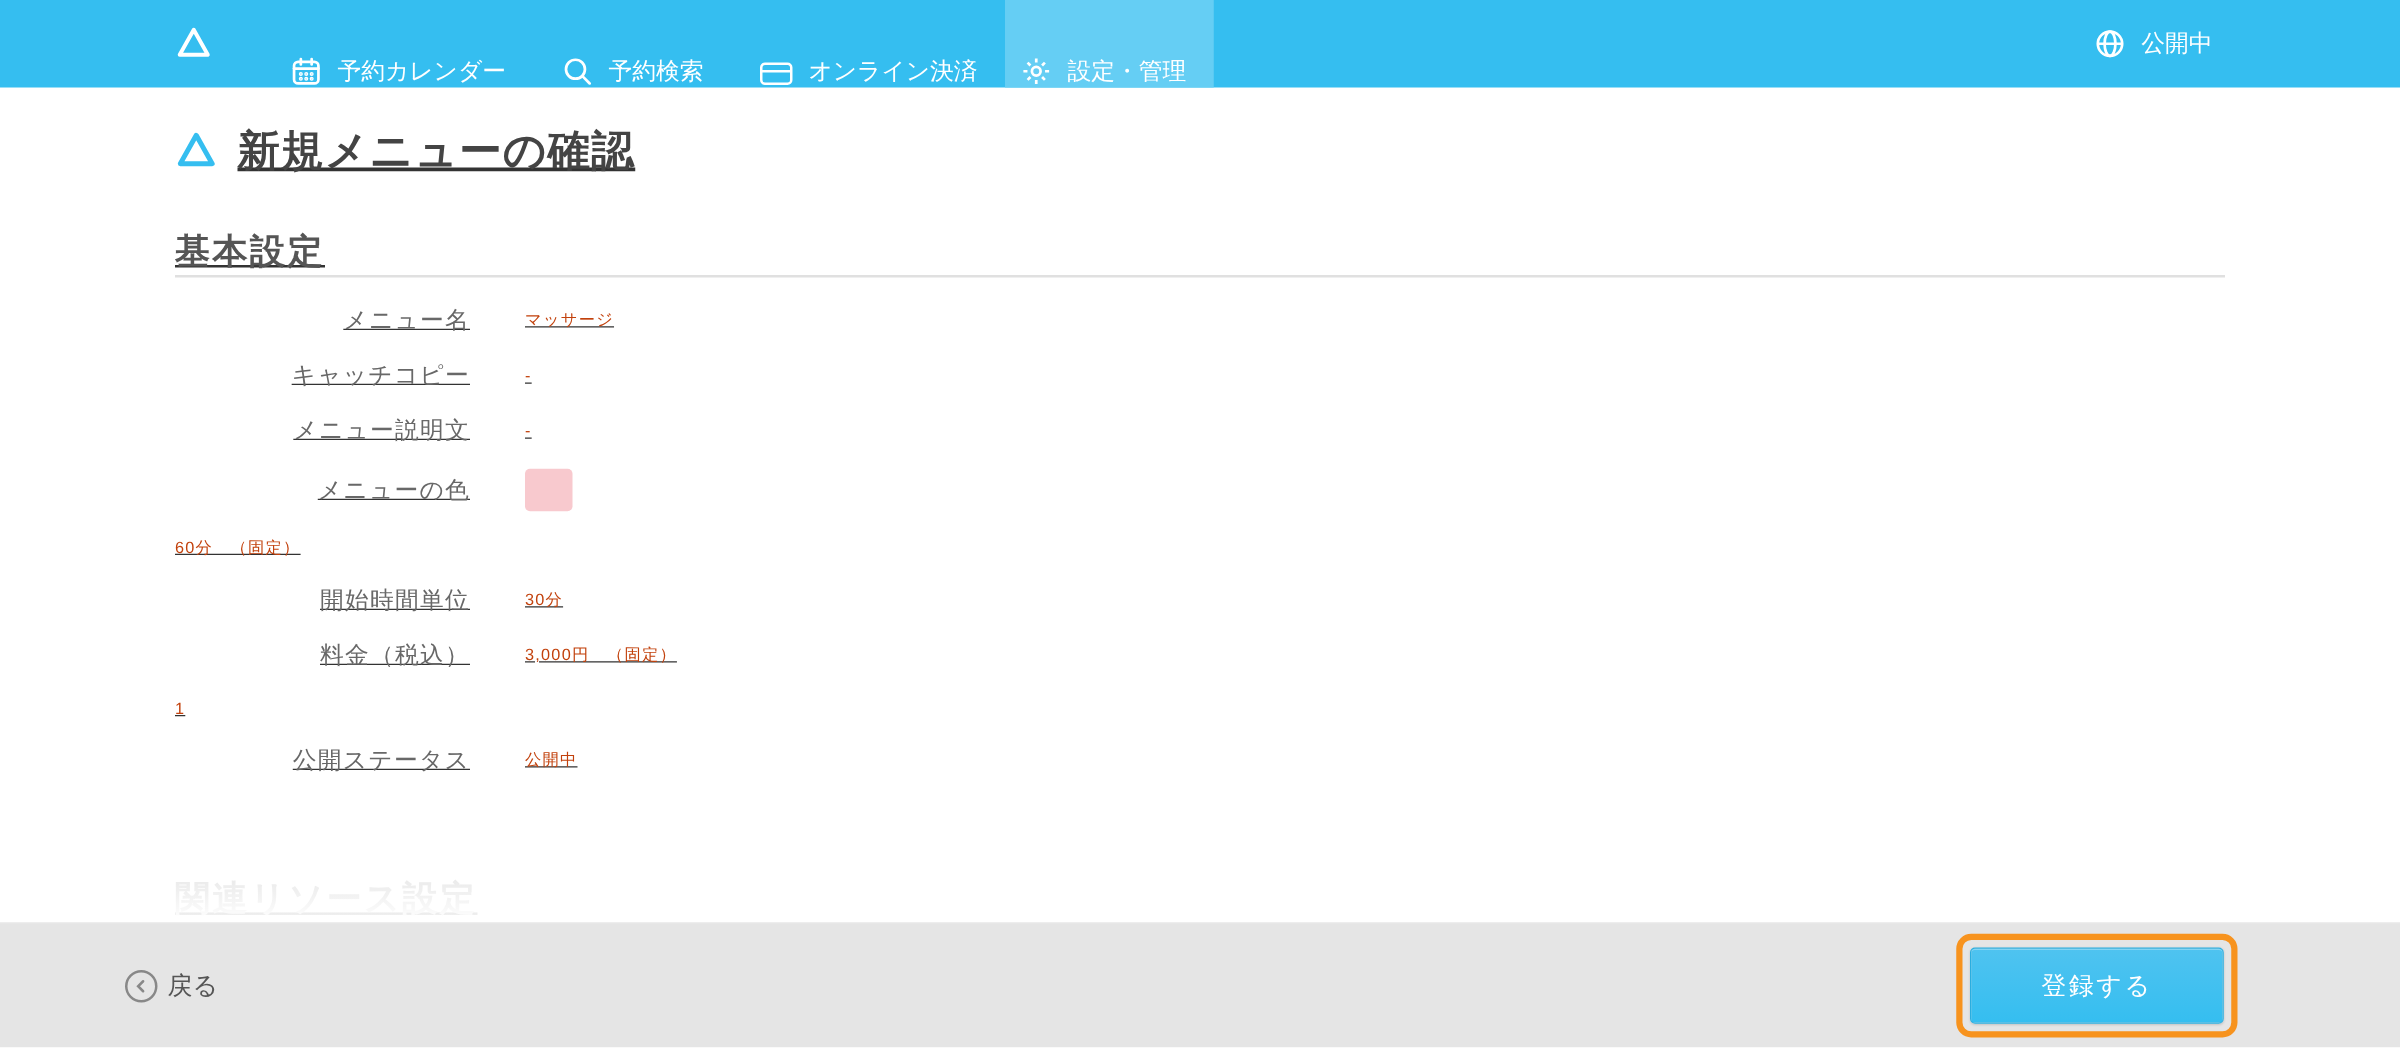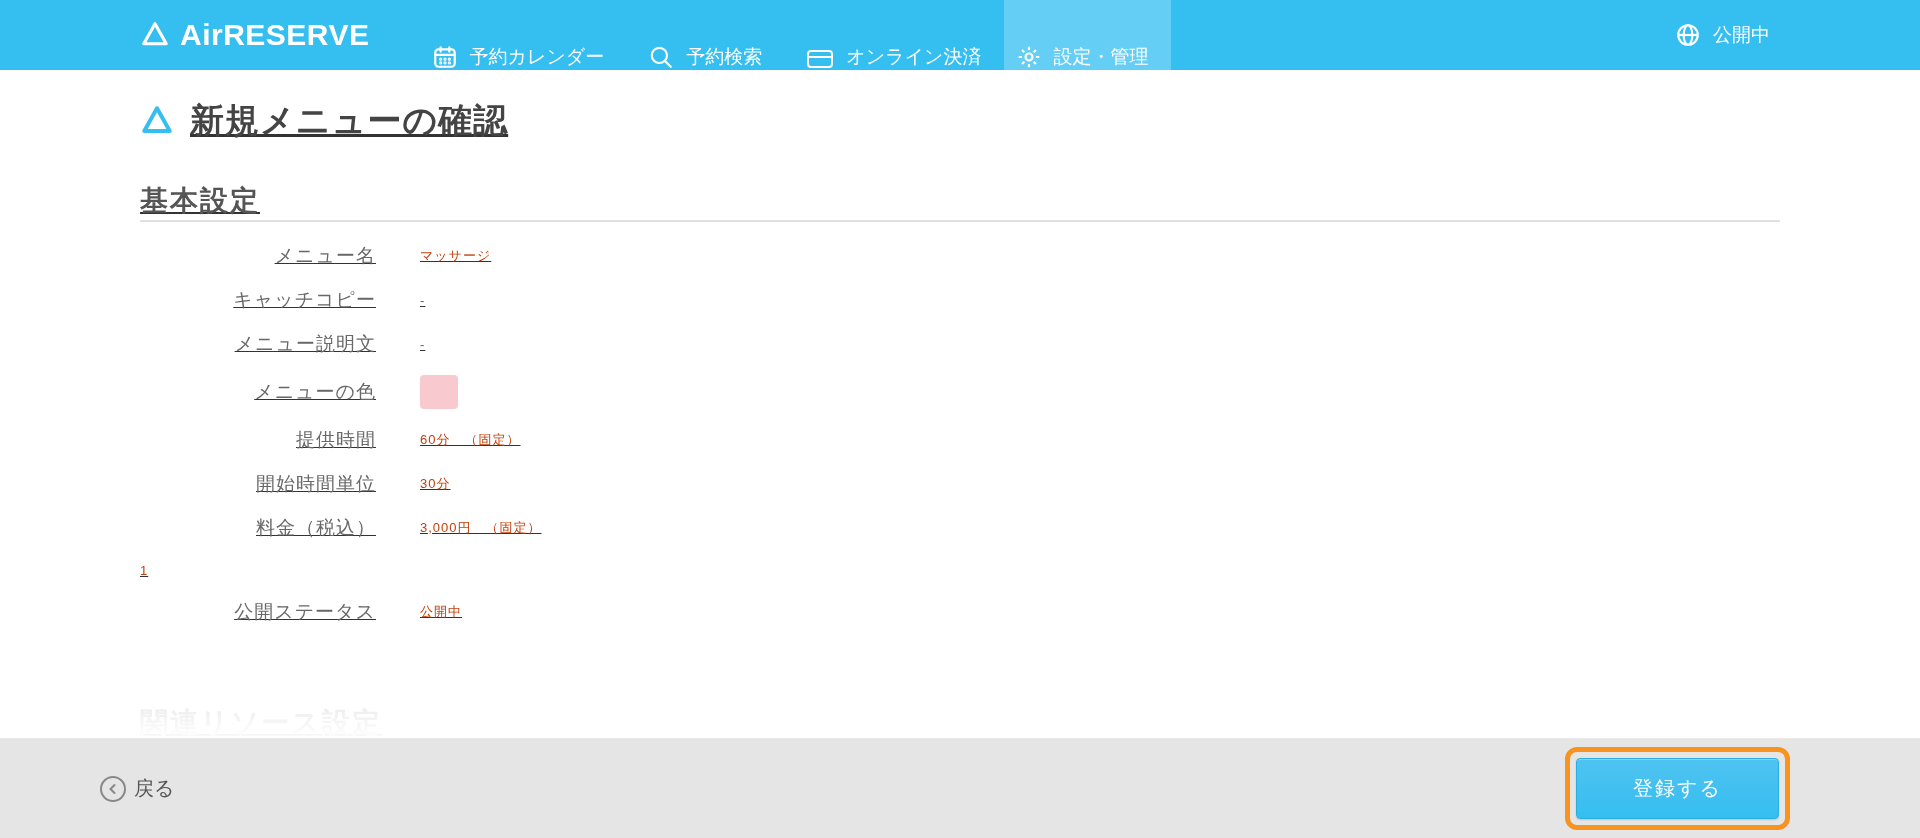--- a/index.html
+++ b/index.html
@@ -184,21 +184,20 @@
 </head>
 <body>
 
 <div class="topnav">
   <div class="brand">
     <span class="brand-logo">
       <svg width="30" height="30" viewBox="0 0 24 24" fill="none" stroke="#fff" stroke-width="2.5" stroke-linejoin="round" stroke-linecap="round">
           <path d="M12 3 L21 19 H3 Z"></path>
         </svg>
     </span>
-    <span>AirRESERVE</span>
   </div>
 
   <div class="nav-items">
     <div class="nav-item">
       <span class="nav-icon">
         <svg width="26" height="26" viewBox="0 0 24 24" fill="none" stroke="#fff" stroke-width="2" stroke-linecap="round">
             <rect x="3" y="5" width="18" height="16" rx="3"></rect>
             <line x1="3" y1="10" x2="21" y2="10"></line>
             <line x1="8" y1="3" x2="8" y2="7"></line>
             <line x1="16" y1="3" x2="16" y2="7"></line>
@@ -280,21 +279,20 @@
       <div class="form-label">メニュー説明文</div>
       <div class="form-value">-</div>
     </div>
     <div class="form-row">
       <div class="form-label">メニューの色</div>
       <div class="form-value">
         <span class="color-swatch"></span>
       </div>
     </div>
     <div class="form-row">
-      <div class="form-label">提供時間</div>
       <div class="form-value">60分　（固定）</div>
     </div>
     <div class="form-row">
       <div class="form-label">開始時間単位</div>
       <div class="form-value">30分</div>
     </div>
     <div class="form-row">
       <div class="form-label">料金（税込）</div>
       <div class="form-value">3,000円　（固定）</div>
     </div>

